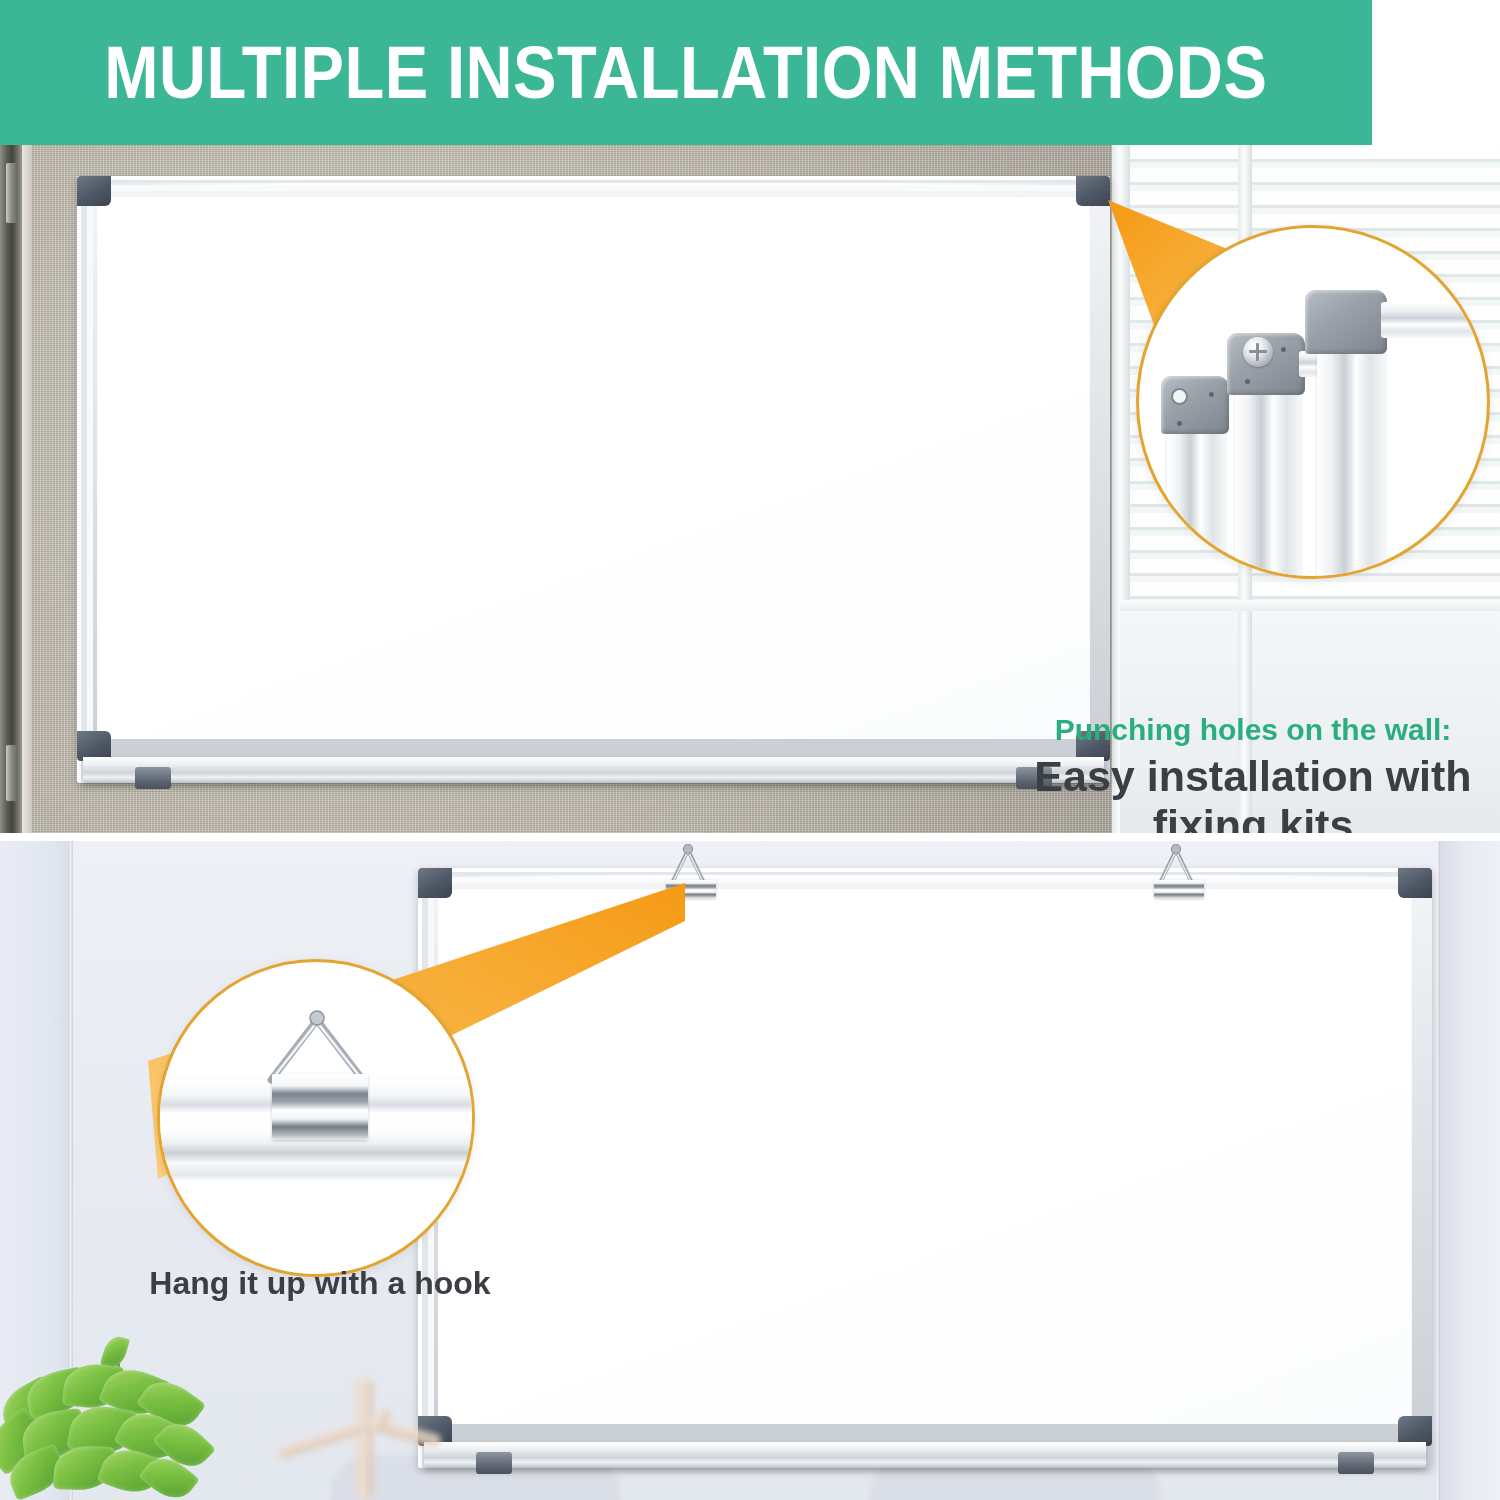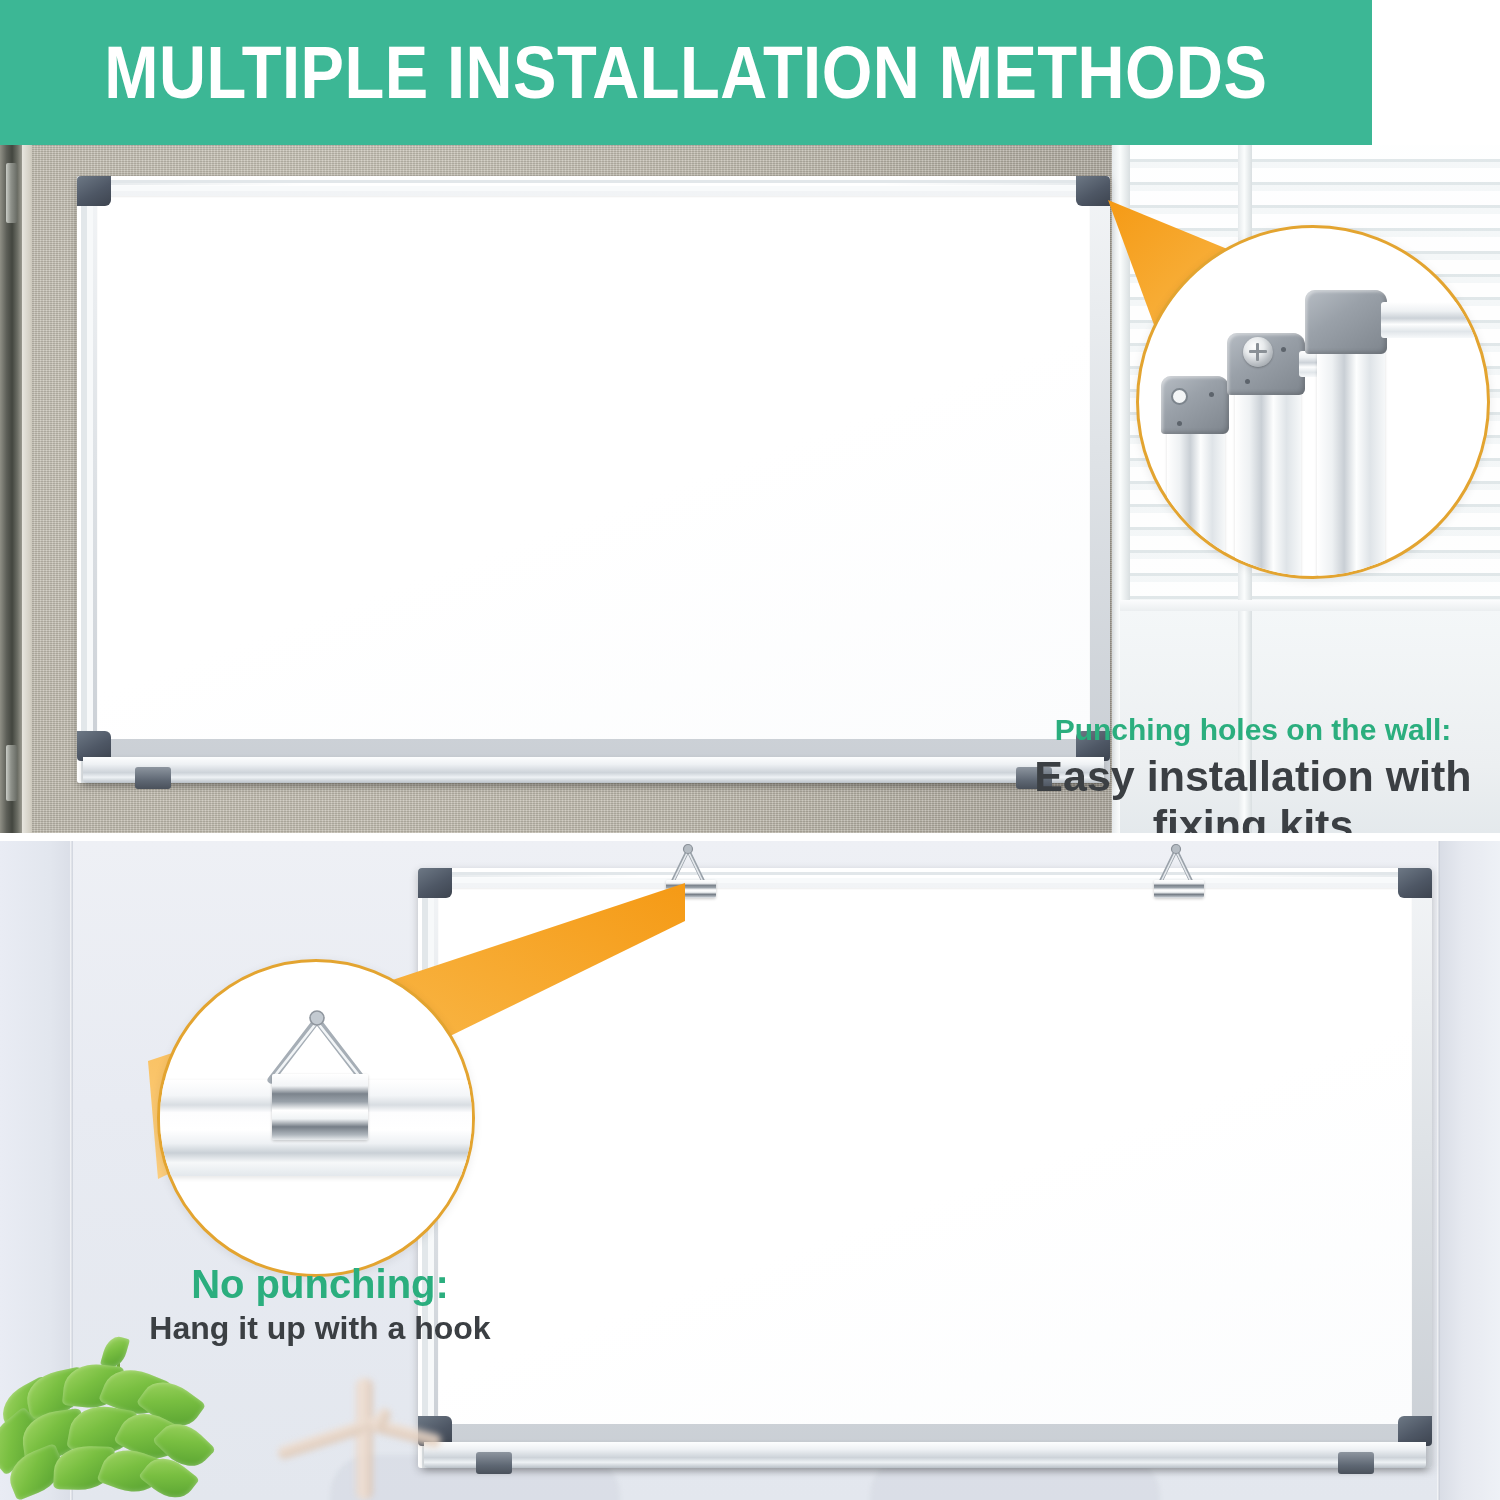--- a/index.html
+++ b/index.html
@@ -479,21 +479,20 @@
       <svg style="position:absolute;left:95px;top:48px;width:130px;height:80px;overflow:visible;">
         <path d="M 16 70 L 62 10 L 108 70" fill="none" stroke="#a6aeb6" stroke-width="7" stroke-linejoin="round" stroke-linecap="round"></path>
         <path d="M 18 68 L 62 12 L 106 68" fill="none" stroke="#f2f5f7" stroke-width="2.6" stroke-linejoin="round"></path>
         <circle cx="62" cy="8" r="7" fill="#c3cad1" stroke="#8f969e" stroke-width="1.6"></circle>
       </svg>
 
       <div class="hanger-plate" style="left:112px; top:112px; width:96px; height:66px;"></div>
     </div>
 
     <div class="callout callout-bot" style="top:421px;">
-      <div class="callout-head">No punching:</div>
       <div class="callout-body">Hang it up with a hook</div>
     </div>
 
     <div class="coat-rack" style="left:272px; top:537px;">
       <div class="cr-post"></div>
       <div class="cr-arm" style="left:4px; top:56px; width:90px; height:13px; transform:rotate(-18deg);"></div>
       <div class="cr-arm" style="left:92px; top:48px; width:78px; height:13px; transform:rotate(14deg);"></div>
       <div class="cr-arm" style="left:96px; top:36px; width:26px; height:13px; transform:rotate(-60deg);"></div>
     </div>
 

